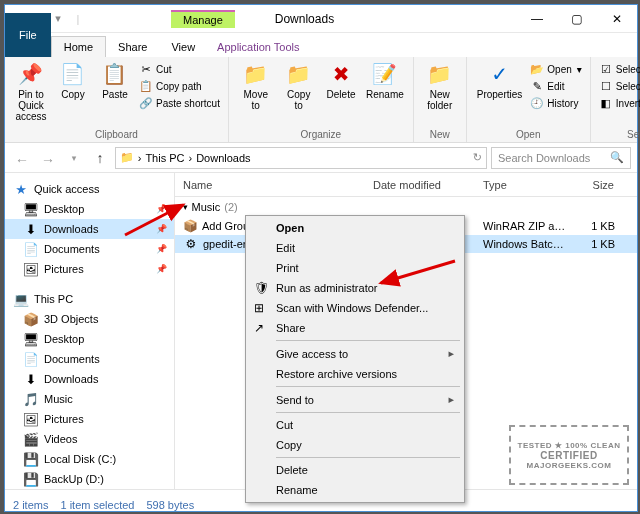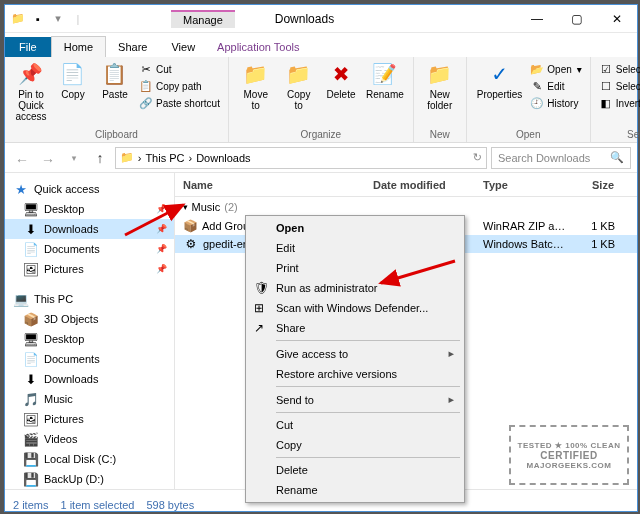--- a/index.html
+++ b/index.html
@@ -3,28 +3,28 @@
 <meta charset="utf-8">
 <style>
 * { box-sizing: border-box; margin: 0; padding: 0; font-family: "Segoe UI", Tahoma, sans-serif; }
 body { background: #555; padding: 4px; }
 .window { width: 634px; height: 508px; background: #fff; border: 1px solid #4a90d6; display: flex; flex-direction: column; position: relative; }
 
 
 .titlebar { height: 28px; display: flex; align-items: center; background: #fff; border-bottom: 1px solid #e8e8e8; }
 .qat { display: flex; align-items: center; padding: 0 4px; gap: 2px; }
 .qat .ic { width: 18px; height: 18px; display: flex; align-items: center; justify-content: center; font-size: 11px; }
-.tab-manage { background: #e5e5e5; border-top: 2px solid #d063b5; padding: 2px 12px; font-size: 11px; margin-left: 80px; }
+.tab-manage { background: #bef264; border-top: 2px solid #d063b5; padding: 2px 12px; font-size: 11px; margin-left: 80px; }
 .title-text { margin-left: 40px; font-size: 12px; }
 .winbtns { margin-left: auto; display: flex; }
 .winbtns div { width: 40px; height: 28px; display: flex; align-items: center; justify-content: center; font-size: 12px; }
 
 
 .tabs { height: 24px; display: flex; align-items: flex-end; background: #fff; font-size: 11px; }
-.tab-file { background: #0369a1; color: #fff; padding: 4px 14px; }
+.tab-file { background: #0c4a6e; color: #fff; padding: 16px 14px; }
 .tab { padding: 4px 12px; margin-top: 8px; }
 .tab.active { border: 1px solid #ccc; border-bottom: none; background: #f5f5f5; }
 .tab-tools { padding: 4px 10px; color: #7a3b8c; }
 
 
 .ribbon { height: 86px; background: #f5f5f5; border-bottom: 1px solid #ddd; display: flex; font-size: 10px; }
 .group { border-right: 1px solid #e0e0e0; padding: 2px 6px; display: flex; flex-direction: column; }
 .group-body { flex: 1; display: flex; align-items: flex-start; gap: 2px; }
 .group-label { text-align: center; color: #666; font-size: 10px; padding-top: 2px; }
 .bigbtn { display: flex; flex-direction: column; align-items: center; padding: 2px 4px; gap: 2px; min-width: 40px; }
@@ -45,21 +45,21 @@
 .body { flex: 1; display: flex; overflow: hidden; }
 .nav { width: 170px; border-right: 1px solid #e5e5e5; padding: 6px 0; font-size: 11px; overflow: hidden; }
 .nav-item { display: flex; align-items: center; gap: 5px; padding: 2px 6px 2px 18px; white-space: nowrap; }
 .nav-item.header { padding-left: 8px; font-weight: normal; }
 .nav-item.selected { background: #cce8ff; }
 .nav-item .ic { width: 16px; height: 16px; font-size: 13px; display: flex; align-items: center; justify-content: center; }
 .nav-item .pin { margin-left: auto; color: #888; font-size: 9px; }
 .nav-sep { height: 10px; }
 
 .content { flex: 1; display: flex; flex-direction: column; font-size: 11px; position: relative; }
-.cols { height: 24px; display: flex; align-items: center; border-bottom: 1px solid #e5e5e5; color: #444; font-weight: bold; }
+.cols { height: 24px; display: flex; align-items: center; border-bottom: 1px solid #e5e5e5; color: #444; }
 .col { padding: 0 8px; border-right: 1px solid transparent; }
 .c-name { width: 190px; }
 .c-date { width: 110px; }
 .c-type { width: 100px; }
 .c-size { width: 48px; text-align: right; }
 
 .grp-hdr { padding: 4px 8px; display: flex; align-items: center; gap: 4px; }
 .row { display: flex; align-items: center; padding: 1px 0; }
 .row.selected { background: #cce8ff; }
 .cell { padding: 0 8px; overflow: hidden; white-space: nowrap; text-overflow: ellipsis; }

